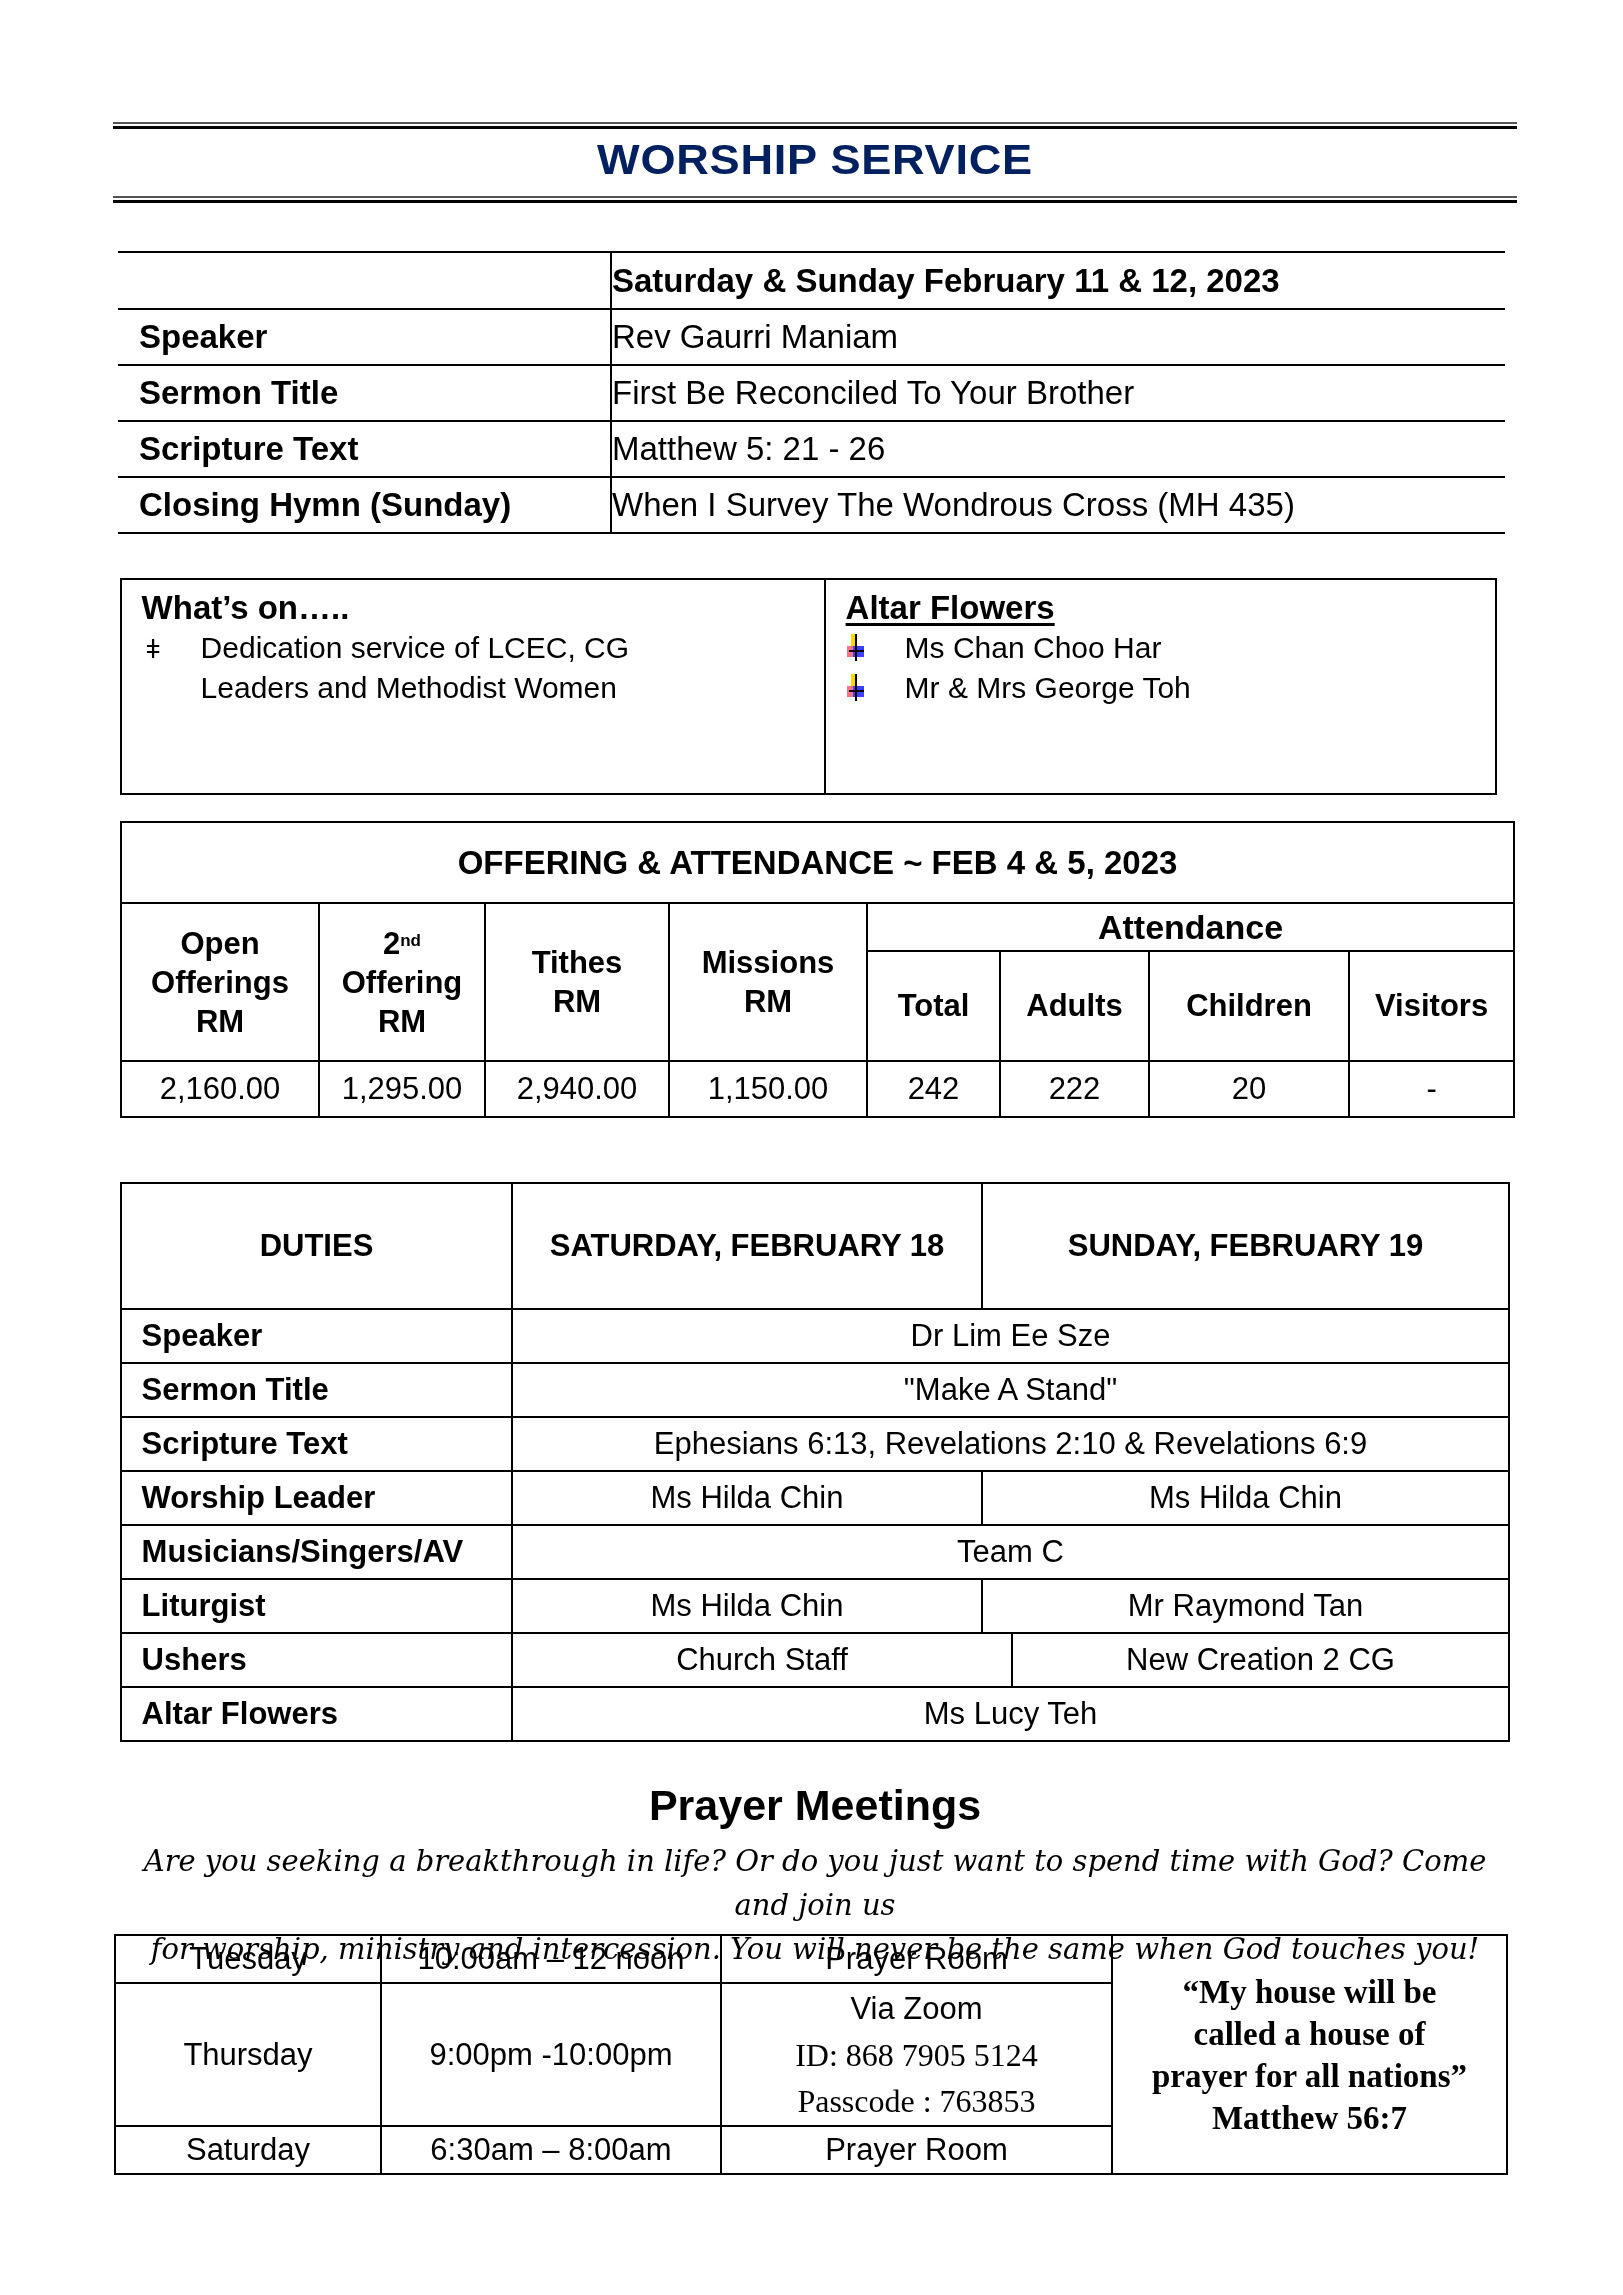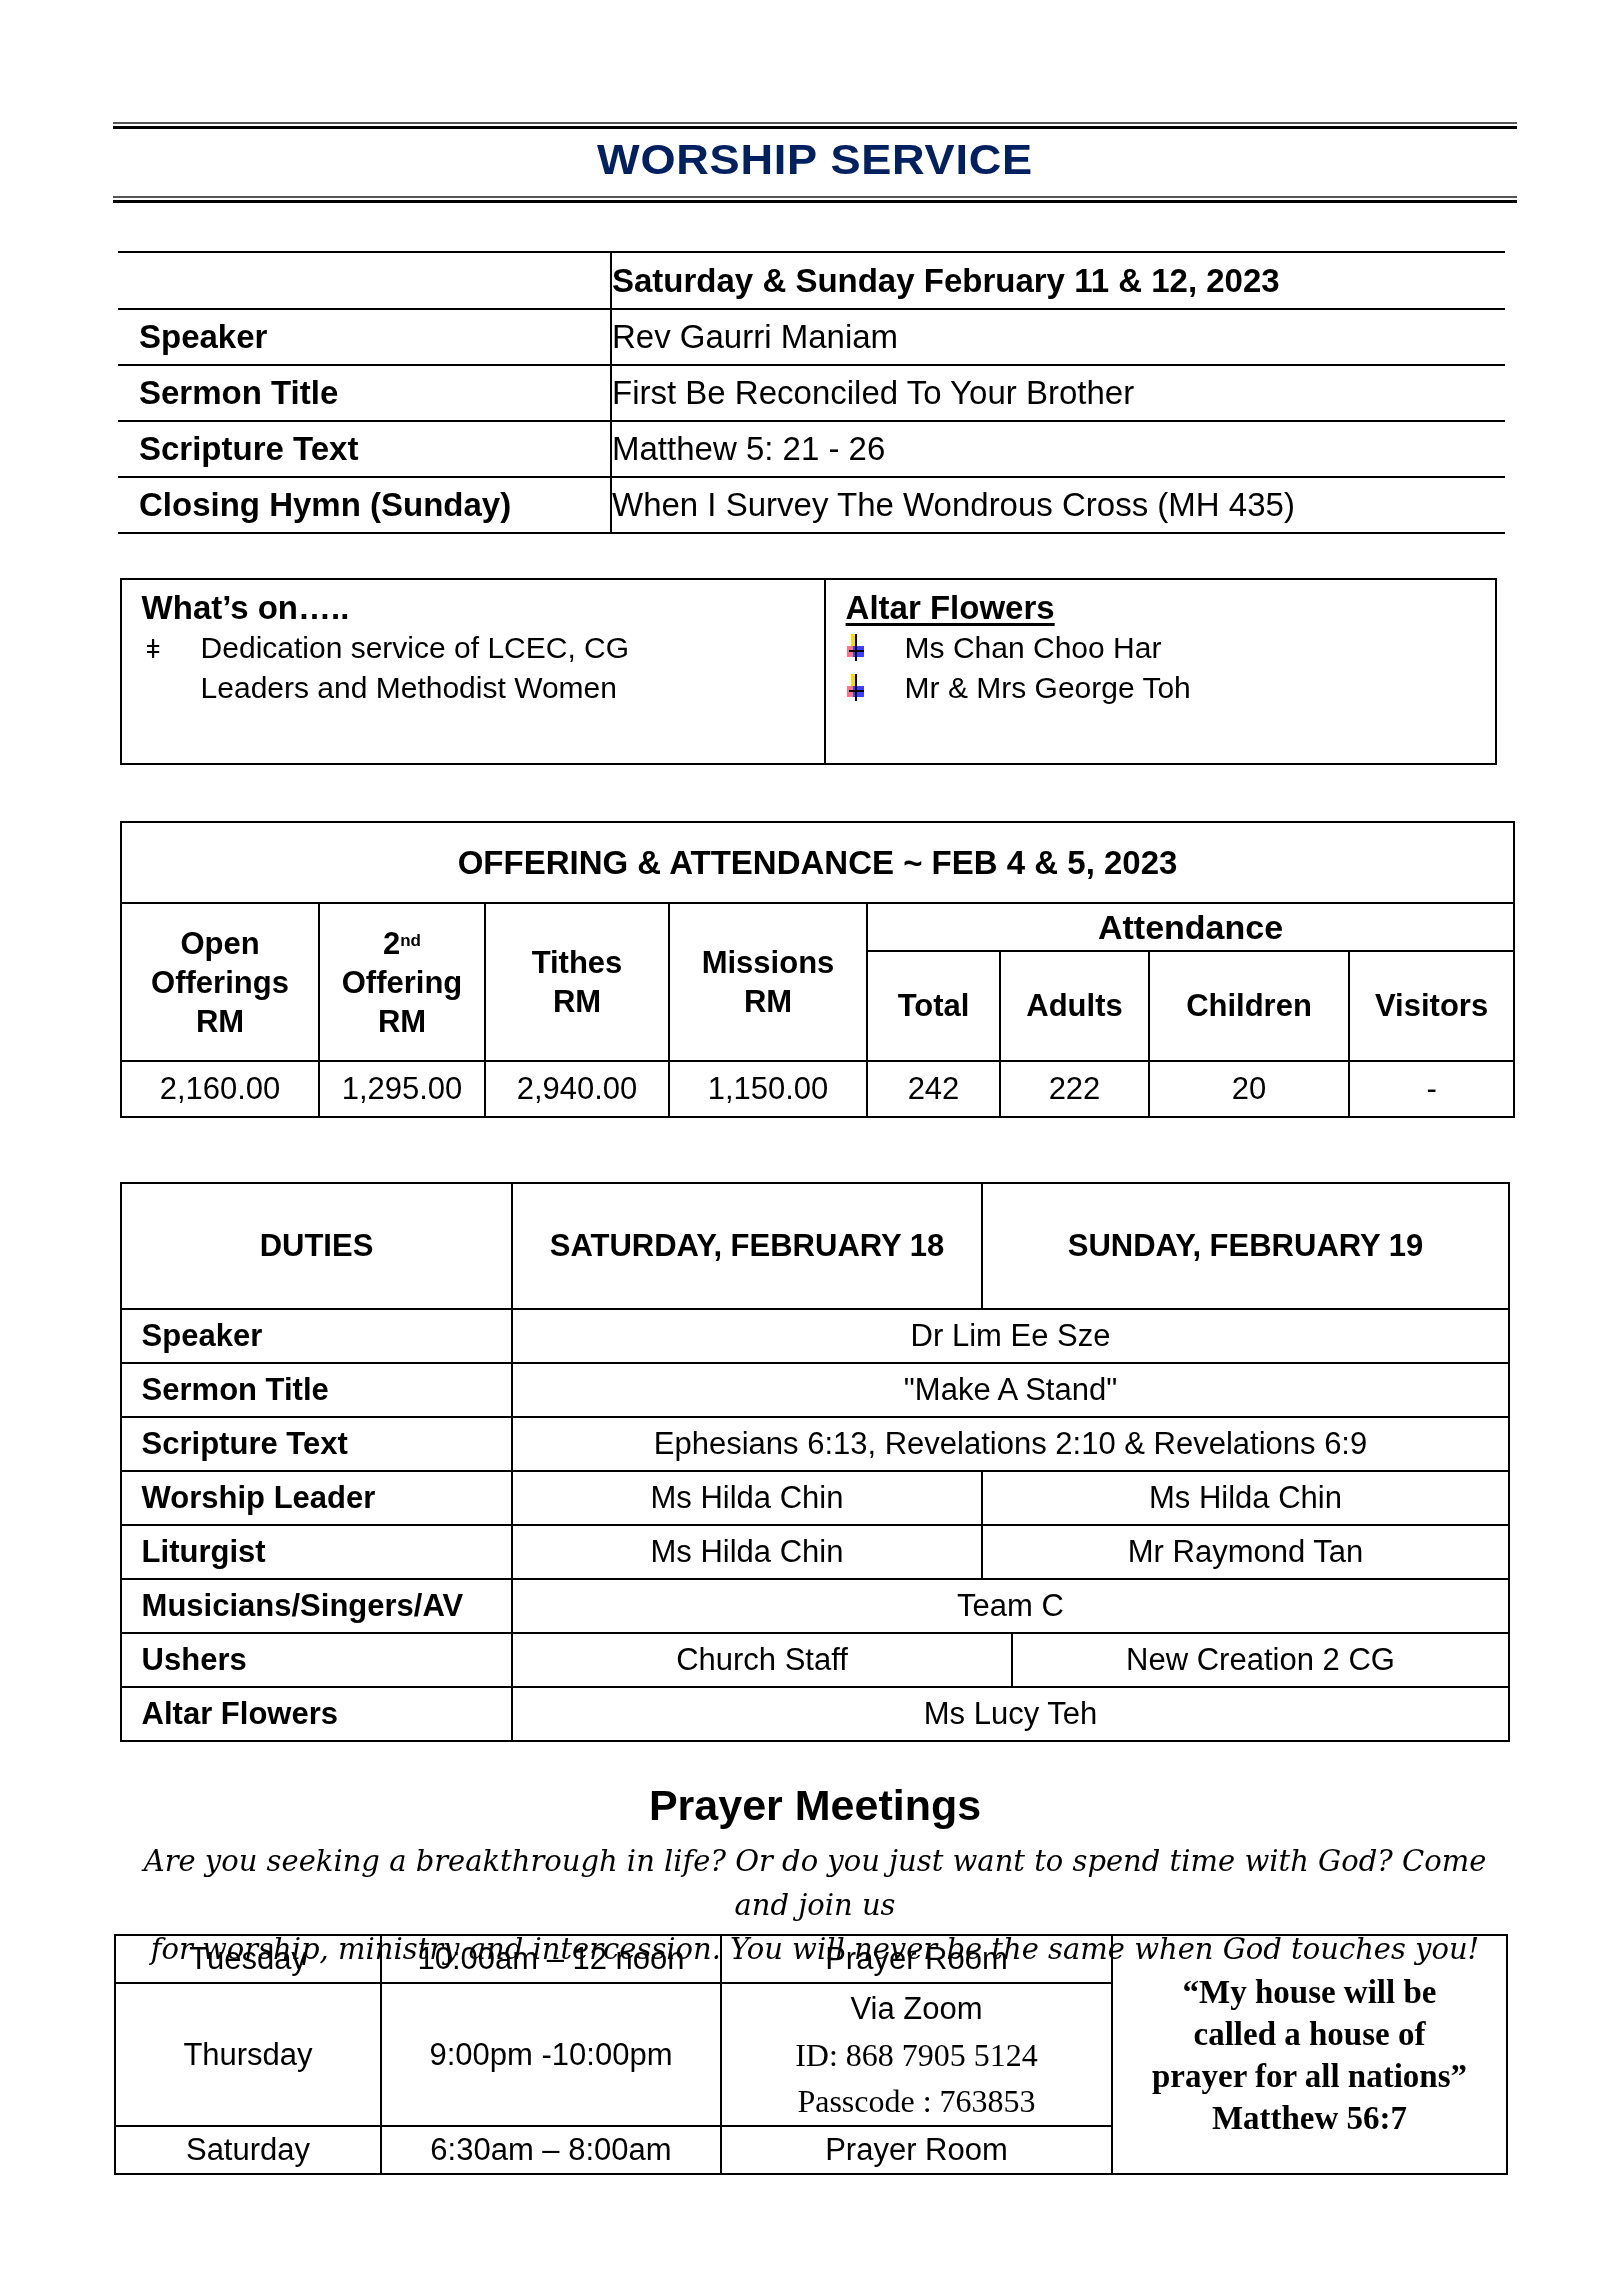--- a/index.html
+++ b/index.html
@@ -18,21 +18,21 @@
 
   
   #svc { left: 118px; top: 251px; width: 1387px; }
   #svc td { border-top: 2.6px solid #000; border-bottom: 2.6px solid #000; height: 54px; font-size: 33px; }
   #svc td.lbl { width: 493px; font-weight: bold; padding-left: 21px; box-sizing: border-box; border-right: 2px solid #000; }
   #svc td.val { text-align: left; }
   #svc tr.head td { height: 55px; }
   #svc tr.head td.val { font-weight: bold; }
 
   
-  #info { position: absolute; left: 120px; top: 578px; width: 1377px; height: 187px;
+  #info { position: absolute; left: 120px; top: 578px; width: 1377px; height: 217px;
     border: 2px solid #000; box-sizing: border-box; display: flex; }
   #info .col { box-sizing: border-box; height: 100%; }
   #info .left { width: 704px; border-right: 2px solid #000; padding: 6.5px 0 0 19.6px; }
   #info .right { flex: 1; padding: 6.5px 0 0 19.6px; }
   .box-title { font-weight: bold; font-size: 33px; line-height: 41px; }
   .box-title.u { text-decoration: underline; text-decoration-thickness: 2.6px; text-underline-offset: 3.9px; }
   .li { display: flex; font-size: 30px; line-height: 40px; }
   .li .bul { width: 59px; flex: none; }
   .dagger { font-size: 26px; padding-left: 3.9px; }
   .cross-icon { position: relative; display: inline-block; width: 19.6px; height: 27.5px; top: 3.9px; left: 1.3px; }
@@ -210,27 +210,27 @@
   <tr>
     <td class="lbl">Scripture Text</td>
     <td class="c" colspan="3">Ephesians 6:13, Revelations 2:10 &amp; Revelations 6:9</td>
   </tr>
   <tr>
     <td class="lbl">Worship Leader</td>
     <td class="c">Ms Hilda Chin</td>
     <td class="c" colspan="2">Ms Hilda Chin</td>
   </tr>
   <tr>
+    <td class="lbl">Musicians/Singers/AV</td>
+    <td class="c" colspan="3">Team C</td>
+  </tr>
+  <tr>
     <td class="lbl">Liturgist</td>
     <td class="c">Ms Hilda Chin</td>
     <td class="c" colspan="2">Mr Raymond Tan</td>
-  </tr>
-  <tr>
-    <td class="lbl">Musicians/Singers/AV</td>
-    <td class="c" colspan="3">Team C</td>
   </tr>
   <tr>
     <td class="lbl">Ushers</td>
     <td class="c" colspan="2">Church Staff</td>
     <td class="c">New Creation 2 CG</td>
   </tr>
   <tr>
     <td class="lbl">Altar Flowers</td>
     <td class="c" colspan="3">Ms Lucy Teh</td>
   </tr>

